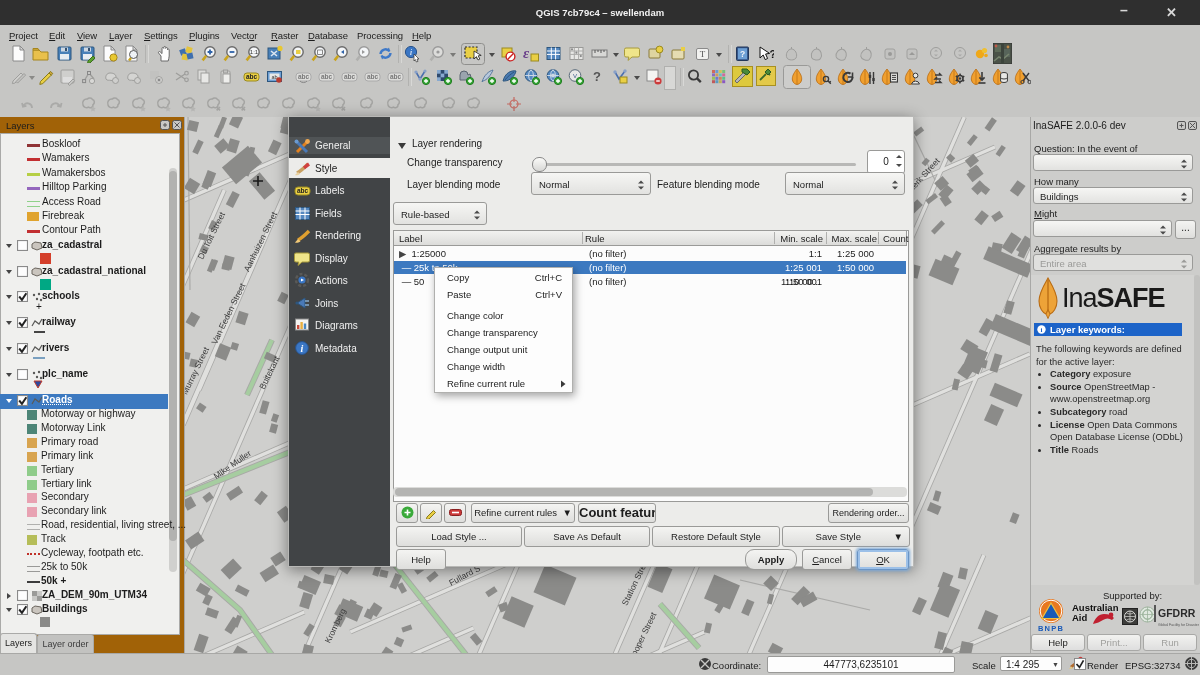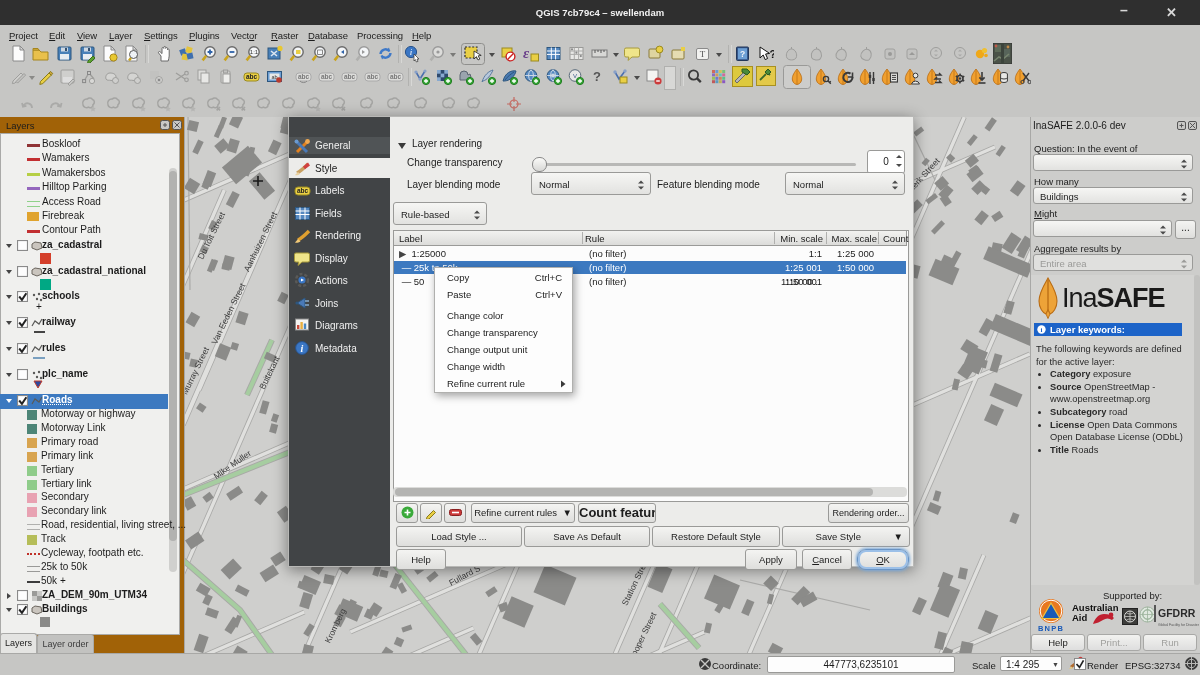--- a/index.html
+++ b/index.html
@@ -842,21 +842,21 @@
     <div style="position:absolute;left:42px;top:316.20000000000005px;font-size:10px;font-weight:bold;color:#1c1c1c;text-decoration:none;white-space:nowrap">railway</div>
     <div style="position:absolute;left:34px;top:331.20000000000005px;width:11px;height:2px;background:#444"></div>
     <div style="position:absolute;left:6px;top:347.00000000000006px;width:0;height:0;border-left:3.5px solid transparent;border-right:3.5px solid transparent;border-top:4.5px solid #444"></div>
     <svg style="position:absolute;left:17px;top:343.00000000000006px" width="11" height="11" viewBox="0 0 10 10">
       <rect x="0.5" y="0.5" width="9" height="9" fill="#fdfdfd" stroke="#8a8a8a"></rect>
       <path d="M2,5 l2.5,3 4,-6" stroke="#222" stroke-width="1.8" fill="none"></path>
     </svg>
     <svg style="position:absolute;left:31px;top:343.00000000000006px" width="12" height="12" viewBox="0 0 12 12">
       <path d="M1,9 L4,4 L8,7 L11,2" stroke="#5a5a58" fill="none" stroke-width="1.2"></path>
     </svg>
-    <div style="position:absolute;left:42px;top:342.00000000000006px;font-size:10px;font-weight:bold;color:#1c1c1c;text-decoration:none;white-space:nowrap">rules</div>
+    <div style="position:absolute;left:42px;top:342.00000000000006px;font-size:10px;font-weight:bold;color:#1c1c1c;text-decoration:none;white-space:nowrap">rivers</div>
     <div style="position:absolute;left:33px;top:357.00000000000006px;width:12px;height:0;border-top:2px dashed #7aa0c0"></div>
     <div style="position:absolute;left:6px;top:372.80000000000007px;width:0;height:0;border-left:3.5px solid transparent;border-right:3.5px solid transparent;border-top:4.5px solid #444"></div>
     <svg style="position:absolute;left:17px;top:368.80000000000007px" width="11" height="11" viewBox="0 0 10 10">
       <rect x="0.5" y="0.5" width="9" height="9" fill="#fdfdfd" stroke="#8a8a8a"></rect>
     </svg>
     <svg style="position:absolute;left:31px;top:368.80000000000007px" width="12" height="12" viewBox="0 0 12 12">
       <circle cx="3" cy="4" r="1.2" fill="#5a5a58"></circle>
       <circle cx="8" cy="3" r="1.2" fill="#5a5a58"></circle>
       <circle cx="6" cy="8" r="1.2" fill="#5a5a58"></circle>
       <circle cx="10" cy="9" r="1.2" fill="#5a5a58"></circle>
@@ -893,21 +893,21 @@
     <div style="position:absolute;left:41px;top:505.2999999999999px;font-size:10px;font-weight:normal;color:#1c1c1c;text-decoration:none;white-space:nowrap">Secondary link</div>
     <div style="position:absolute;left:27px;top:522.1999999999999px;width:13px;height:4px;border-top:1.5px solid #b0b0ae;border-bottom:1.5px solid #b0b0ae;margin-top:2px"></div>
     <div style="position:absolute;left:41px;top:519.1999999999999px;font-size:10px;font-weight:normal;color:#1c1c1c;text-decoration:none;white-space:nowrap">Road, residential, living street, ...</div>
     <div style="position:absolute;left:27px;top:536.0999999999999px;width:10px;height:10px;background:#b5bd58;margin-top:-1px"></div>
     <div style="position:absolute;left:41px;top:533.0999999999999px;font-size:10px;font-weight:normal;color:#1c1c1c;text-decoration:none;white-space:nowrap">Track</div>
     <div style="position:absolute;left:27px;top:549.9999999999999px;width:13px;height:2px;border-top:2px dotted #c03028;margin-top:3px"></div>
     <div style="position:absolute;left:41px;top:546.9999999999999px;font-size:10px;font-weight:normal;color:#1c1c1c;text-decoration:none;white-space:nowrap">Cycleway, footpath etc.</div>
     <div style="position:absolute;left:27px;top:563.8999999999999px;width:13px;height:4px;border-top:1.5px solid #9a9a98;border-bottom:1.5px solid #9a9a98;margin-top:2px"></div>
     <div style="position:absolute;left:41px;top:560.8999999999999px;font-size:10px;font-weight:normal;color:#1c1c1c;text-decoration:none;white-space:nowrap">25k to 50k</div>
     <div style="position:absolute;left:27px;top:577.7999999999998px;width:13px;height:2px;background:#3c3c3c;margin-top:3px"></div>
-    <div style="position:absolute;left:41px;top:574.7999999999998px;font-size:10px;font-weight:normal;color:#1c1c1c;text-decoration:none;white-space:nowrap">50k +</div>
+    <div style="position:absolute;left:41px;top:574.7999999999998px;font-size:10px;font-weight:bold;color:#1c1c1c;text-decoration:none;white-space:nowrap">50k +</div>
     <div style="position:absolute;left:7px;top:592.6999999999998px;width:0;height:0;border-top:3.5px solid transparent;border-bottom:3.5px solid transparent;border-left:4.5px solid #444"></div>
     <svg style="position:absolute;left:17px;top:589.6999999999998px" width="11" height="11" viewBox="0 0 10 10">
       <rect x="0.5" y="0.5" width="9" height="9" fill="#fdfdfd" stroke="#8a8a8a"></rect>
     </svg>
     <svg style="position:absolute;left:31px;top:589.6999999999998px" width="12" height="12" viewBox="0 0 12 12">
       <rect x="1" y="1" width="5" height="5" fill="#9a9a98"></rect>
       <rect x="6" y="1" width="5" height="5" fill="#c8c8c6"></rect>
       <rect x="1" y="6" width="5" height="5" fill="#c8c8c6"></rect>
       <rect x="6" y="6" width="5" height="5" fill="#9a9a98"></rect>
     </svg>
@@ -1160,23 +1160,23 @@
         <path d="M3,6.5 h7" stroke="#fff" stroke-width="1.6"></path>
       </svg></div>
     <div style="position:absolute;left:182px;top:386px;width:102px;height:18px;background:linear-gradient(#f4f4f2,#dededc);border:1px solid #9a9a98;border-radius:3px;font-size:9.5px;color:#1c1c1c;text-align:center;white-space:nowrap;overflow:hidden;line-height:18px;font-weight:normal;">Refine current rules &nbsp;▼</div>
     <div style="position:absolute;left:289px;top:386px;width:76px;height:18px;background:linear-gradient(#f4f4f2,#dededc);border:1px solid #9a9a98;border-radius:3px;font-size:13px;color:#1c1c1c;text-align:center;white-space:nowrap;overflow:hidden;line-height:18px;font-weight:bold;">Count features</div>
     <div style="position:absolute;left:539px;top:386px;width:79px;height:18px;background:linear-gradient(#f4f4f2,#dededc);border:1px solid #9a9a98;border-radius:3px;font-size:9px;color:#1c1c1c;text-align:center;white-space:nowrap;overflow:hidden;line-height:18px;font-weight:normal;">Rendering order...</div>
     <div style="position:absolute;left:107px;top:409px;width:124px;height:19px;background:linear-gradient(#f4f4f2,#dededc);border:1px solid #9a9a98;border-radius:3px;font-size:9.5px;color:#1c1c1c;text-align:center;white-space:nowrap;overflow:hidden;line-height:19px;font-weight:normal;">Load Style ...</div>
     <div style="position:absolute;left:235px;top:409px;width:124px;height:19px;background:linear-gradient(#f4f4f2,#dededc);border:1px solid #9a9a98;border-radius:3px;font-size:9.5px;color:#1c1c1c;text-align:center;white-space:nowrap;overflow:hidden;line-height:19px;font-weight:normal;">Save As Default</div>
     <div style="position:absolute;left:363px;top:409px;width:126px;height:19px;background:linear-gradient(#f4f4f2,#dededc);border:1px solid #9a9a98;border-radius:3px;font-size:9.5px;color:#1c1c1c;text-align:center;white-space:nowrap;overflow:hidden;line-height:19px;font-weight:normal;">Restore Default Style</div>
     <div style="position:absolute;left:493px;top:409px;width:126px;height:19px;background:linear-gradient(#f4f4f2,#dededc);border:1px solid #9a9a98;border-radius:3px;font-size:9.5px;color:#1c1c1c;text-align:center;white-space:nowrap;overflow:hidden;line-height:19px;font-weight:normal;">Save Style <span style="float:right;margin-right:6px">▼</span></div>
     <div style="position:absolute;left:107px;top:432px;width:48px;height:19px;background:linear-gradient(#f4f4f2,#dededc);border:1px solid #9a9a98;border-radius:3px;font-size:9.5px;color:#1c1c1c;text-align:center;white-space:nowrap;overflow:hidden;line-height:19px;font-weight:normal;">Help</div>
-    <div style="position:absolute;left:456px;top:432px;width:50px;height:19px;background:linear-gradient(#f4f4f2,#dededc);border:1px solid #9a9a98;border-radius:3px;font-size:9.5px;color:#1c1c1c;text-align:center;white-space:nowrap;overflow:hidden;line-height:19px;font-weight:normal;">Apply</div>
+    <div style="position:absolute;left:456px;top:432px;width:50px;height:19px;background:linear-gradient(#f4f4f2,#dededc);border:1px solid #9a9a98;border-radius:9px;font-size:9.5px;color:#1c1c1c;text-align:center;white-space:nowrap;overflow:hidden;line-height:19px;font-weight:bold;">Apply</div>
     <div style="position:absolute;left:513px;top:432px;width:48px;height:19px;background:linear-gradient(#f4f4f2,#dededc);border:1px solid #9a9a98;border-radius:3px;font-size:9.5px;color:#1c1c1c;text-align:center;white-space:nowrap;overflow:hidden;line-height:19px;font-weight:normal;"><u>C</u>ancel</div>
-    <div style="position:absolute;left:568px;top:432px;width:50px;height:19px;background:linear-gradient(#f4f4f2,#dededc);border:1px solid #6a94c4;border-radius:9px;font-size:9.5px;color:#1c1c1c;text-align:center;white-space:nowrap;overflow:hidden;line-height:19px;font-weight:normal;box-shadow:0 0 0 2px #9cc0e8 inset,0 0 3px 1px #7aa8d8;"><u>O</u>K</div>
+    <div style="position:absolute;left:568px;top:432px;width:50px;height:19px;background:linear-gradient(#f4f4f2,#dededc);border:1px solid #6a94c4;border-radius:3px;font-size:9.5px;color:#1c1c1c;text-align:center;white-space:nowrap;overflow:hidden;line-height:19px;font-weight:normal;box-shadow:0 0 0 2px #9cc0e8 inset,0 0 3px 1px #7aa8d8;"><u>O</u>K</div>
 </div>
 
 <div style="position:absolute;left:434px;top:267px;width:137px;height:124px;background:#fdfdfd;border:1px solid #b0b0ae;box-shadow:2px 3px 8px rgba(0,0,0,.35)">
 <div style="position:absolute;left:12px;top:4px;font-size:9.5px;color:#1c1c1c;white-space:nowrap">Copy</div>
     <div style="position:absolute;right:10px;top:4px;font-size:9.5px;color:#1c1c1c">Ctrl+C</div>
     <div style="position:absolute;left:12px;top:21px;font-size:9.5px;color:#1c1c1c;white-space:nowrap">Paste</div>
     <div style="position:absolute;right:10px;top:21px;font-size:9.5px;color:#1c1c1c">Ctrl+V</div>
     <div style="position:absolute;left:12px;top:42px;font-size:9.5px;color:#1c1c1c;white-space:nowrap">Change color</div>
     <div style="position:absolute;left:12px;top:59px;font-size:9.5px;color:#1c1c1c;white-space:nowrap">Change transparency</div>
     <div style="position:absolute;left:12px;top:76px;font-size:9.5px;color:#1c1c1c;white-space:nowrap">Change output unit</div>

